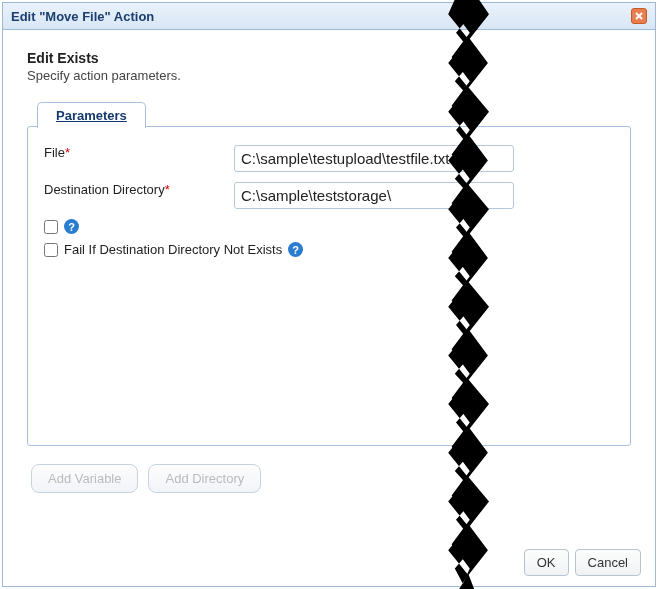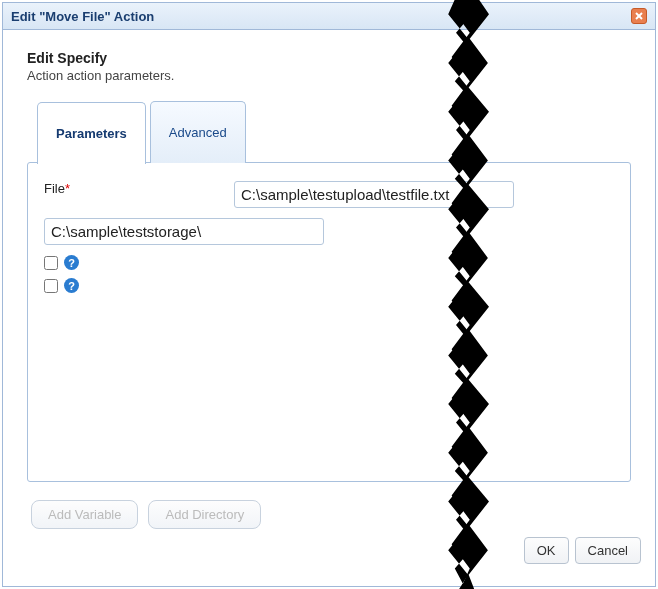--- a/index.html
+++ b/index.html
@@ -58,29 +58,30 @@
     }
 
     .tab-strip {
       display: flex;
       gap: 4px;
       margin-left: 10px;
       position: relative;
       z-index: 2;
     }
     .tab {
-      padding: 23px 18px;
+      padding: 5px 18px;
       border: 1px solid #a8c0dd;
       border-bottom: none;
       border-radius: 5px 5px 0 0;
       background: linear-gradient(#f6faff, #e4eef9);
       color: #1a4a8a;
       font-size: 13px;
       cursor: pointer;
       position: relative;
+      text-decoration: underline;
     }
     .tab.active {
       background: #fff;
       font-weight: bold;
       color: #153a70;
       top: 1px;
     }
 
     .tab-panel {
       border: 1px solid #a8c0dd;
@@ -146,21 +147,21 @@
       border: 1px solid #c8d2de;
       border-radius: 8px;
       background: linear-gradient(#fdfdfd, #f1f4f8);
       color: #999;
       font-size: 13px;
       cursor: pointer;
     }
     .btn.disabled { color: #bbb; cursor: default; }
     .footer {
       position: absolute;
-      bottom: 22px;
+      bottom: 10px;
       right: 14px;
       display: flex;
       gap: 6px;
     }
     .footer .btn, .footer button {
       padding: 5px 12px;
       border: 1px solid #b8c3d0;
       border-radius: 4px;
       background: linear-gradient(#fdfdfd, #f0f2f5);
       color: #333;
@@ -212,48 +213,51 @@
     <span class="titlebar-text">Edit "Move File" Action</span>
     <div class="close-btn">
       <svg viewBox="0 0 10 10">
         <line x1="2" y1="2" x2="8" y2="8" stroke="#fff" stroke-width="2"></line>
         <line x1="8" y1="2" x2="2" y2="8" stroke="#fff" stroke-width="2"></line>
       </svg>
     </div>
   </div>
 
   <div class="content">
-    <div class="section-title">Edit Specify</div>
-    <div class="section-sub">Action action parameters.</div>
+    <div class="section-title">Edit Exists</div>
+    <div class="section-sub">Specify action parameters.</div>
 
     <div class="tab-strip">
       <div class="tab active">Parameters</div>
-      <div class="tab">Advanced</div>
     </div>
 
     <div class="tab-panel">
 
       <div class="field-row">
         <div class="field-label">
           <span>File</span><span class="req">*</span>
         </div>
         <input class="field-input" type="text" value="C:\sample\testupload\testfile.txt" style="">
       </div>
 
       <div class="field-row">
+        <div class="field-label">
+          <span>Destination Directory</span><span class="req">*</span>
+        </div>
         <input class="field-input" type="text" value="C:\sample\teststorage\" style="">
       </div>
 
       <div class="check-row">
         <input type="checkbox" style="">
         <span class="help-icon">?</span>
       </div>
 
       <div class="check-row">
         <input type="checkbox" style="">
+        <label>Fail If Destination Directory Not Exists</label>
         <span class="help-icon">?</span>
       </div>
 
     </div>
 
     <div class="bottom-row">
       <button class="btn disabled">Add Variable</button>
       <button class="btn disabled">Add Directory</button>
     </div>
 

